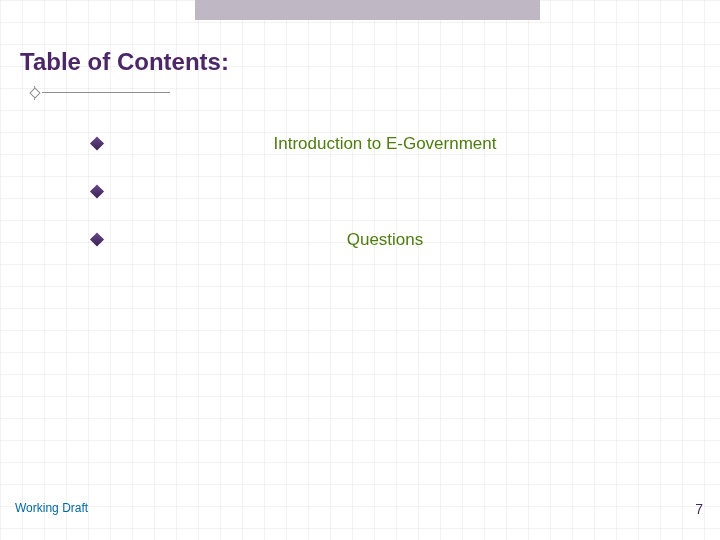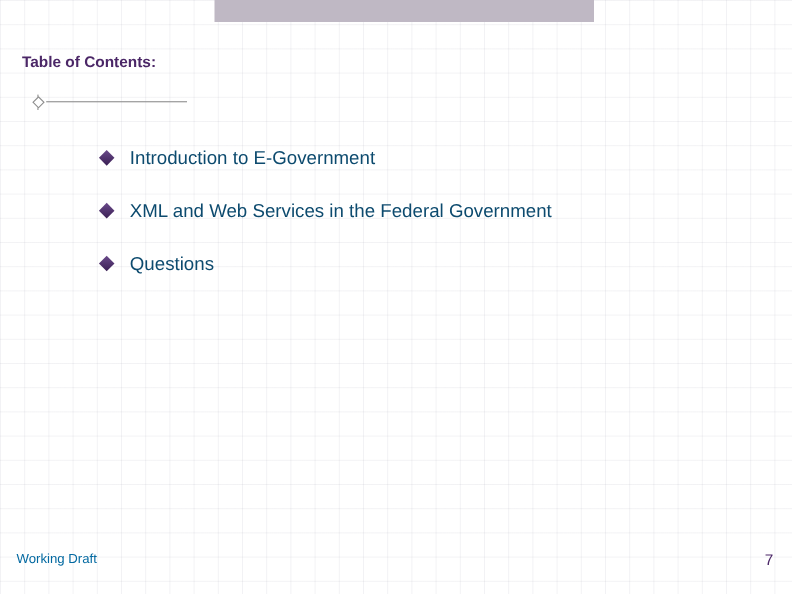--- a/index.html
+++ b/index.html
@@ -30,21 +30,21 @@
     left: 195px;
     width: 345px;
     height: 20px;
     background: #bfb8c4;
     z-index: 1;
   }
   .title {
     position: absolute;
     top: 48px;
     left: 20px;
-    font-size: 14px;
+    font-size: 24px;
     font-weight: bold;
     color: #4b2767;
     z-index: 2;
   }
   .title-ornament {
     position: absolute;
     top: 86px;
     left: 28px;
     width: 142px;
     height: 14px;
@@ -82,21 +82,22 @@
     left: 92px;
     width: 560px;
     z-index: 2;
   }
   .item {
     position: relative;
     height: 48px;
     display: flex;
     align-items: center;
     font-size: 17px;
-    color: #0c4a6e;
+    color: #4d7c0f;
+    justify-content: center;
   }
   .item .bullet {
     position: absolute;
     left: 0;
     top: 50%;
     width: 10px;
     height: 10px;
     transform: translateY(-55%) rotate(45deg);
     background: linear-gradient(135deg, #6a4a8a 0%, #3a1f54 100%);
   }
@@ -140,21 +141,20 @@
   <div class="box"></div>
 </div>
 
 <div class="list">
   <div class="item">
     <span class="bullet"></span>
     <span class="label">Introduction to E-Government</span>
   </div>
   <div class="item">
     <span class="bullet"></span>
-    <span class="label">XML and Web Services in the Federal Government</span>
   </div>
   <div class="item">
     <span class="bullet"></span>
     <span class="label">Questions</span>
   </div>
 </div>
 
 <div class="footer-left">Working Draft</div>
 <div class="footer-right">7</div>
 

